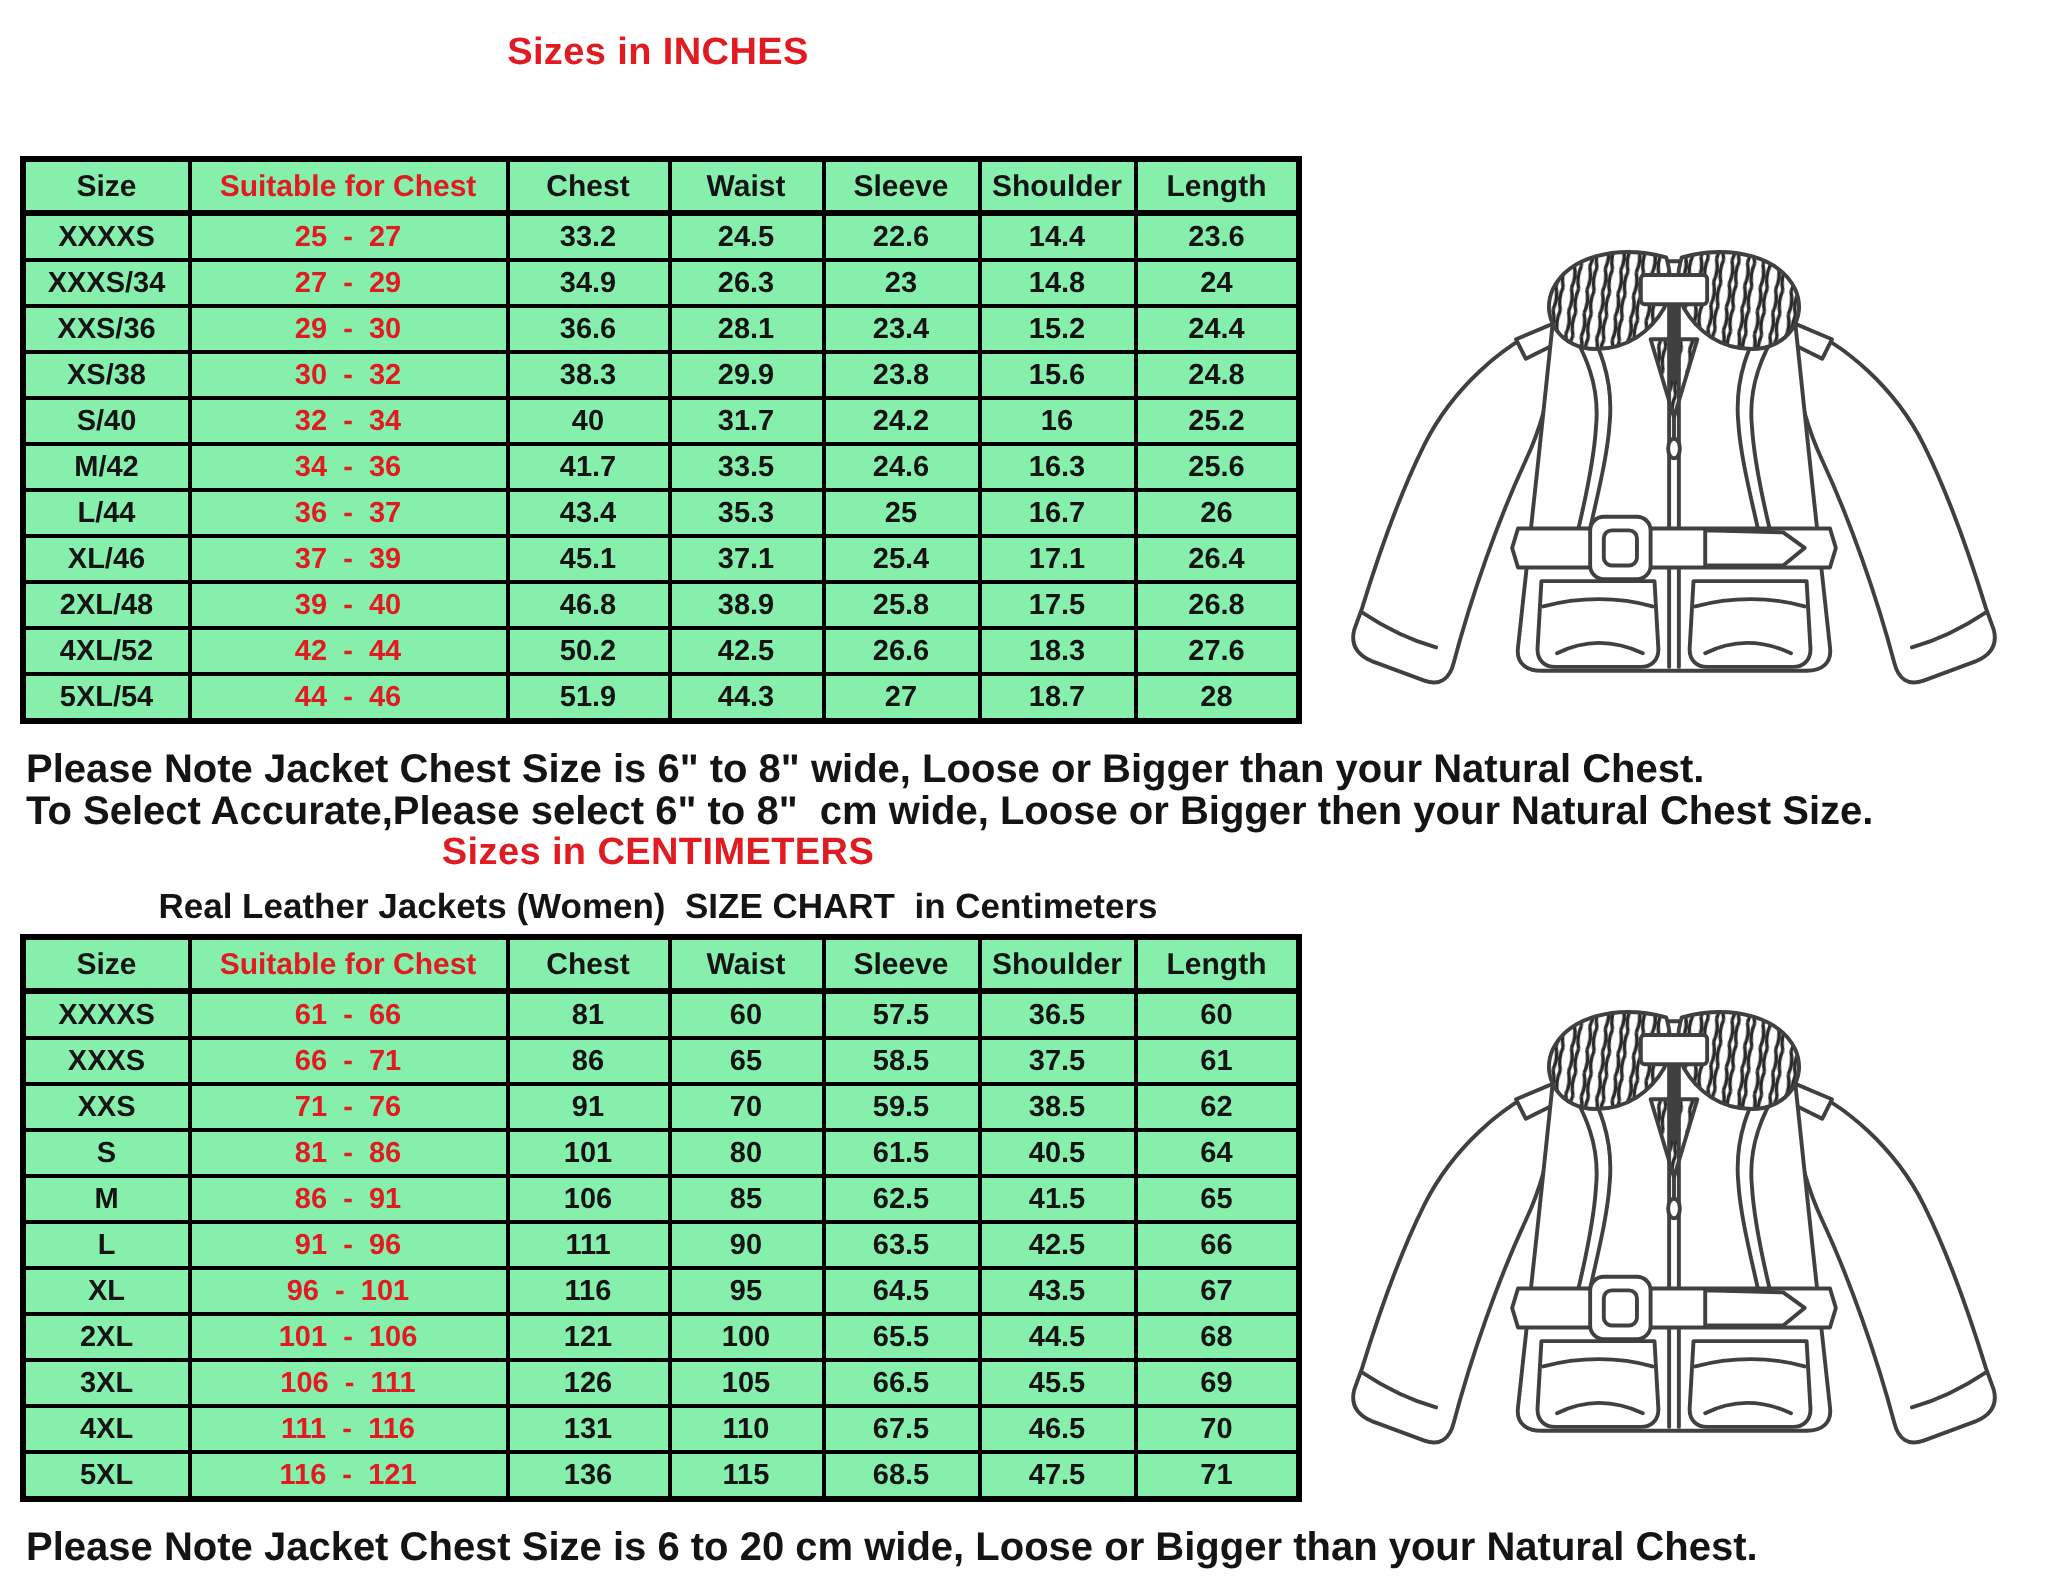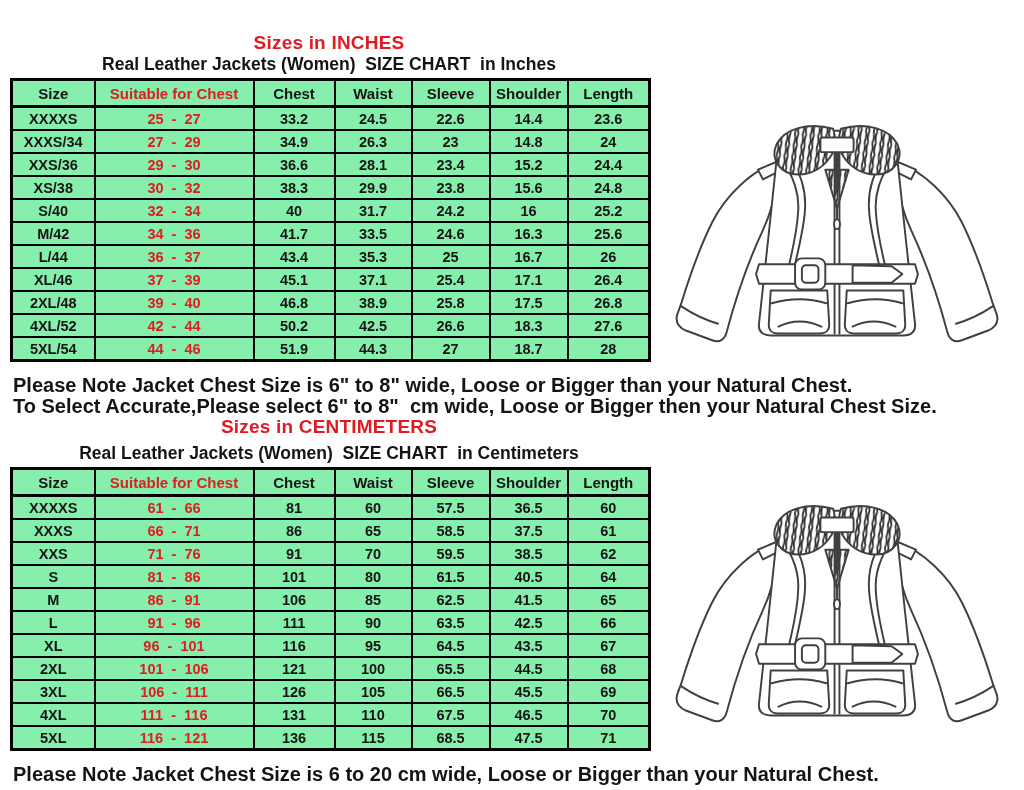--- a/index.html
+++ b/index.html
@@ -41,22 +41,21 @@
 
   .jacket{position:absolute;left:661px;width:352px;height:234px;}
   #jacket-top{top:117px;}
   #jacket-bottom{top:497px;}
 </style>
 </head>
 <body>
 
 <div class="page">
 
-  <div class="sec-title" style="top:32px">Sizes in INCHES</div>
-  <div class="sec-subtitle" style="top:54px">Real Leather Jackets (Women)  SIZE CHART  in Inches</div>
+  <div class="sec-title" style="top:16px">Sizes in INCHES</div>
 
   <table class="size-table" style="top:78px">
     <colgroup>
       <col style="width:83px">
         <col style="width:159px">
         <col style="width:81px">
       <col style="width:77px">
         <col style="width:78px">
         <col style="width:78px">
         <col style="width:82px">

